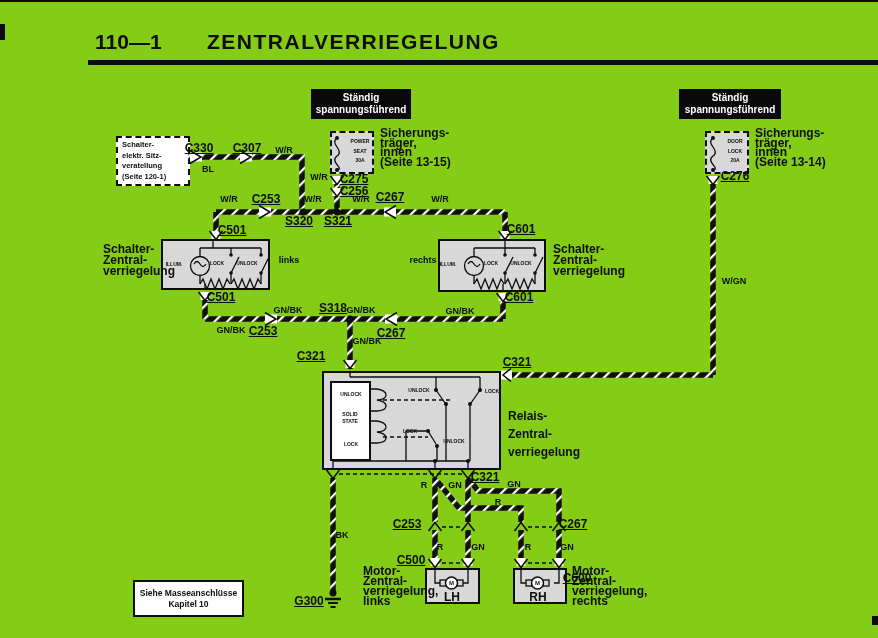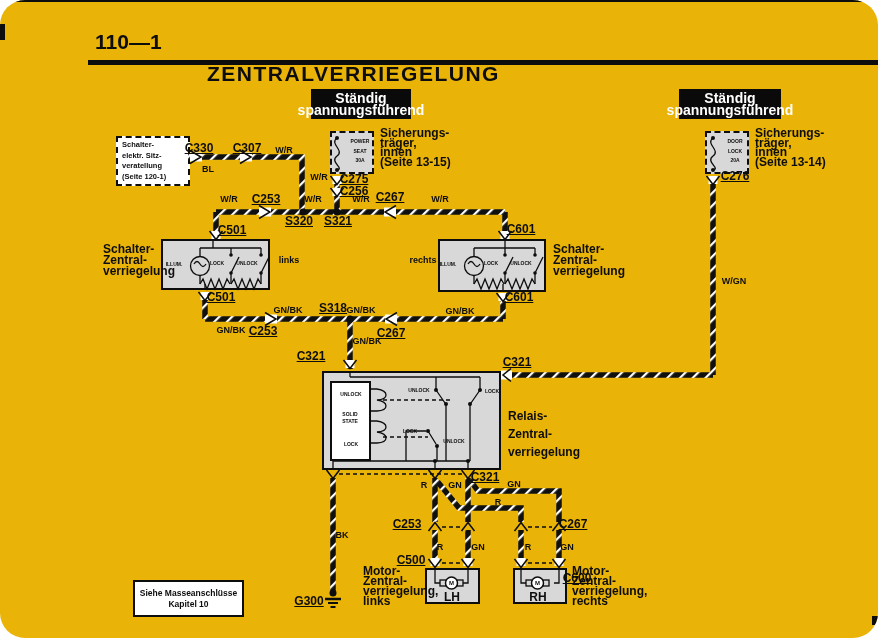--- a/index.html
+++ b/index.html
@@ -1,49 +1,49 @@
 <!DOCTYPE html>
 <html><head>
 <meta charset="utf-8">
 <style>
   html,body{margin:0;padding:0;background:#fff;}
-  .page{position:relative;width:878px;height:638px;background:#eab308;overflow:hidden;
-        font-family:"Liberation Sans",sans-serif;color:#0d0d0d;border-radius:25px;}
+  .page{position:relative;width:878px;height:638px;background:#84cc16;overflow:hidden;
+        font-family:"Liberation Sans",sans-serif;color:#0d0d0d;}
   .abs{position:absolute;}
   .lbl{position:absolute;font-weight:bold;white-space:nowrap;transform:translate(-50%,-50%);color:#0d0d0d;}
   .blk{position:absolute;font-weight:bold;white-space:pre-line;color:#0d0d0d;}
   .u{text-decoration:underline;}
   .pre{white-space:pre;text-align:center;}
   .f21{font-size:21px;} .f9{font-size:9px;} .f8{font-size:12px;} .f5{font-size:5px;letter-spacing:0;}
   .box{position:absolute;box-sizing:border-box;}
   .grey{background:#d8d8d8;border:2.5px solid #0d0d0d;}
   .dashedbox{border:2px dashed #0d0d0d;}
   .banner{position:absolute;display:flex;align-items:center;justify-content:center;text-align:center;
-          font-weight:bold;font-size:14px;line-height:12px;white-space:pre-line;}
+          font-weight:bold;font-size:10px;line-height:12px;white-space:pre-line;}
   .notebox{position:absolute;display:flex;align-items:center;justify-content:center;text-align:center;
            border:2px solid #0d0d0d;font-weight:bold;font-size:8.5px;line-height:11px;white-space:pre-line;background:#fff;}
   svg.wires{position:absolute;left:0;top:0;}
   svg .w{stroke:url(#hatch);stroke-width:5.5;fill:none;}
   svg .t{stroke:#0d0d0d;stroke-width:1.3;fill:none;}
   svg .t2{stroke:#0d0d0d;stroke-width:1.5;fill:none;}
   svg .d{stroke:#0d0d0d;stroke-width:1.4;fill:none;stroke-dasharray:4 3;}
   svg .gap{fill:#ffffff;stroke:none;}
   svg .dot{fill:#0d0d0d;stroke:none;}
 </style>
 </head>
 <body>
 
 <div class="page">
 
   <div class="abs" style="left:0;top:8;width:878px;height:2px;background:#0d0d0d;"></div>
   <div class="abs" style="left:0;top:24px;width:5px;height:16px;background:#0d0d0d;"></div>
   <div class="abs" style="left:872px;top:616px;width:6px;height:9px;background:#0d0d0d;"></div>
 
   <div class="blk f21" style="left:95px;top:30px;">110—1</div>
-  <div class="blk f21" style="left:207px;top:30px;letter-spacing:1.5px;margin-top:32px;">ZENTRALVERRIEGELUNG</div>
+  <div class="blk f21" style="left:207px;top:30px;letter-spacing:1.5px;">ZENTRALVERRIEGELUNG</div>
   <div class="abs" style="left:88px;top:60px;width:790px;height:5px;background:#0d0d0d;"></div>
 
   <div class="box grey" style="left:330px;top:131px;width:44px;height:43px;border:2px dashed #0d0d0d;"></div>
   <div class="box grey" style="left:705px;top:131px;width:44px;height:43px;border:2px dashed #0d0d0d;"></div>
   <div class="box dashedbox" style="left:116px;top:136px;width:74px;height:50px;background:#fff;"></div>
   <div class="box grey" style="left:161px;top:239px;width:109px;height:51px;"></div>
   <div class="box grey" style="left:438px;top:239px;width:108px;height:53px;"></div>
   <div class="box grey" style="left:322px;top:371px;width:179px;height:99px;"></div>
   <div class="box" style="left:330px;top:381px;width:41px;height:80px;background:#fff;border:2px solid #0d0d0d;"></div>
   <div class="box grey" style="left:425px;top:568px;width:55px;height:36px;"></div>

